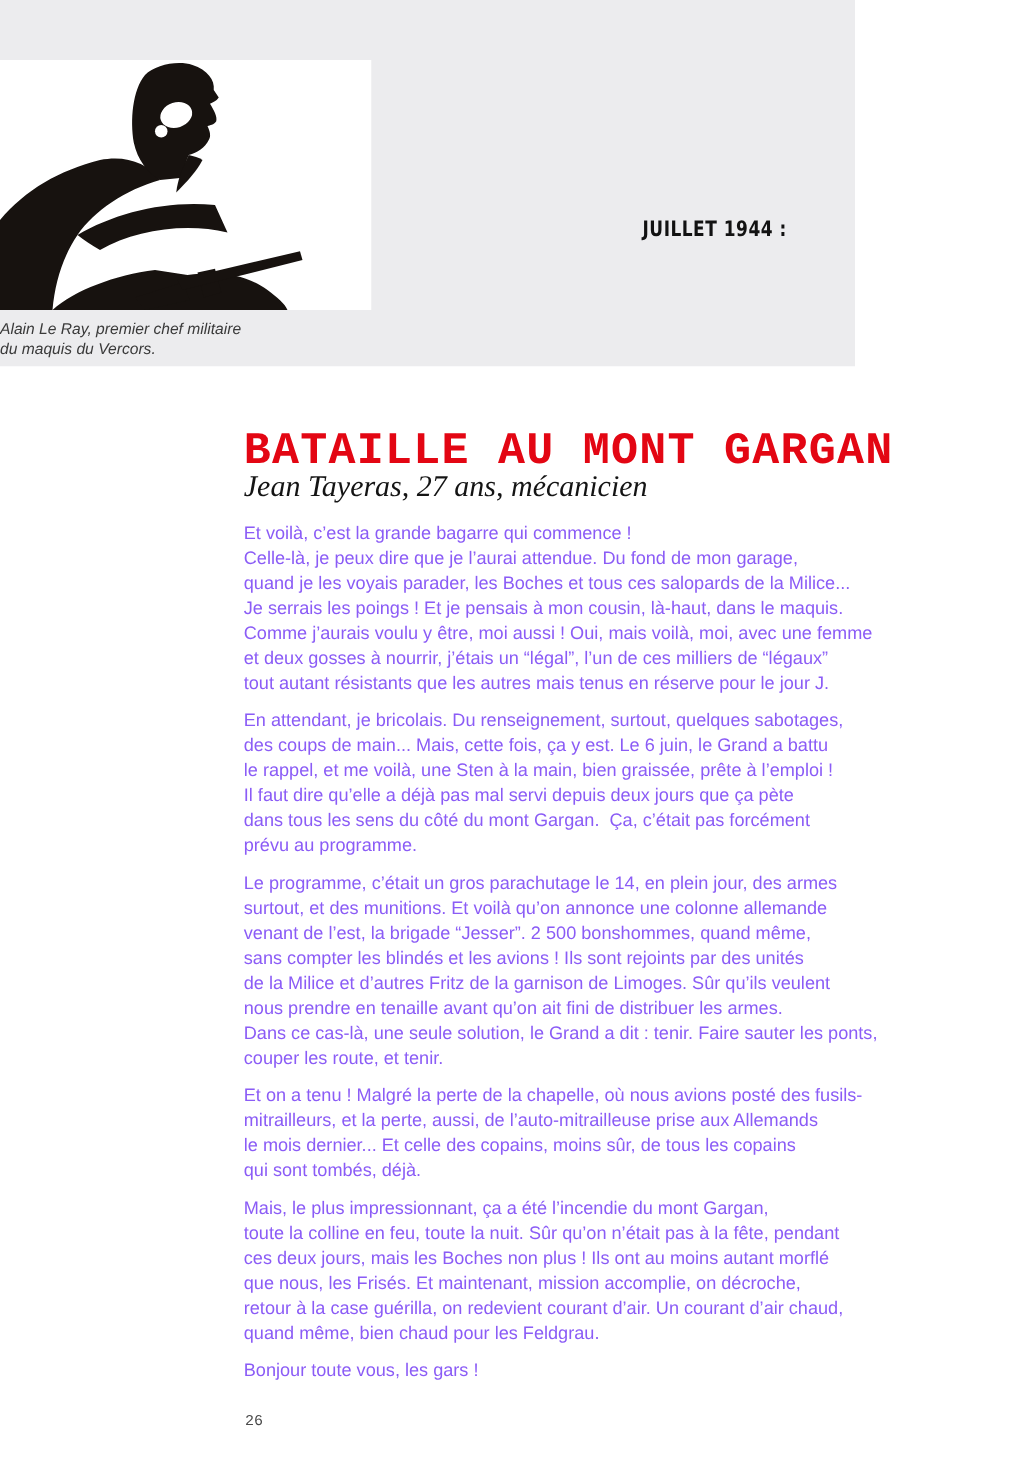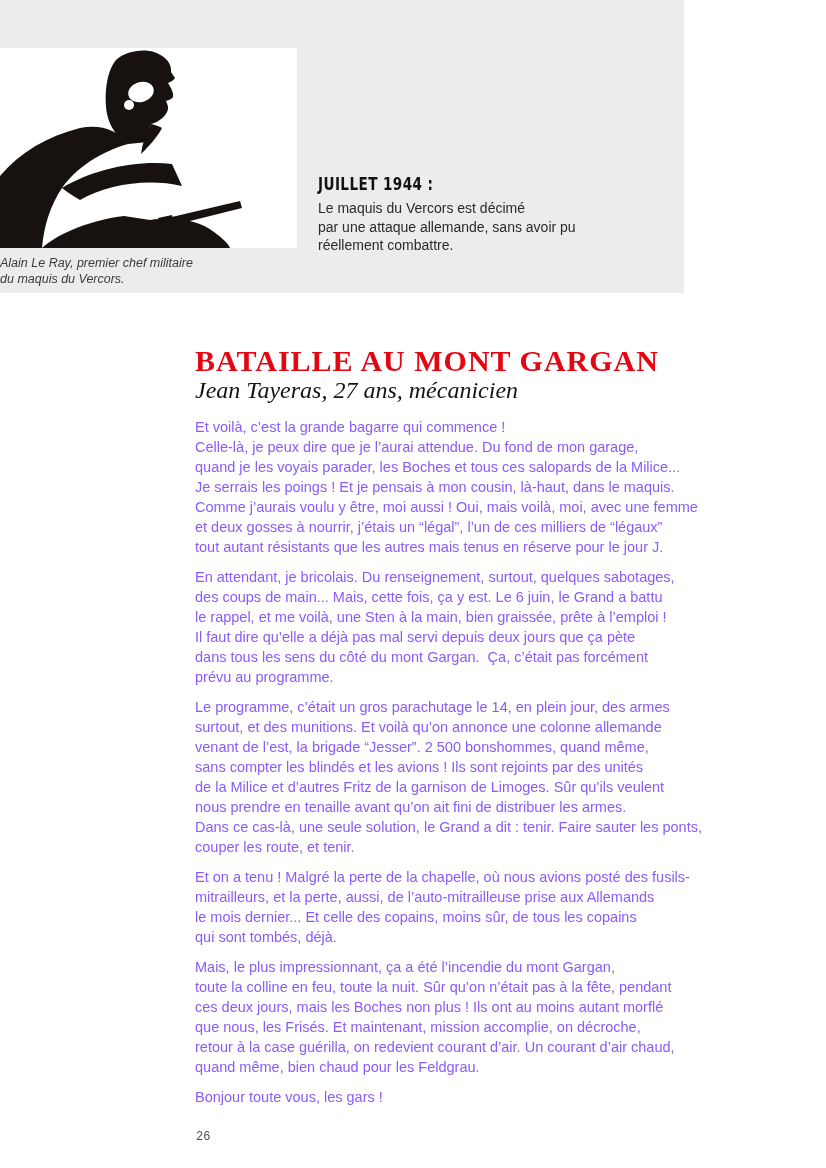--- a/index.html
+++ b/index.html
@@ -18,35 +18,35 @@
     position:absolute; left:0; top:48px; width:297px; height:200px;
     background:#fff; overflow:hidden;
   }
   .photo svg { display:block; width:297px; height:200px; }
   .photo-caption {
     position:absolute; left:0; top:256px; width:297px;
     text-align:left; font-family:"Liberation Sans", sans-serif;
     font-style:italic; font-size:12.5px; line-height:15.5px;
     color:#3a3a3a; white-space:pre-wrap;
   }
-  .event-note { position:absolute; left:318px; top:174px; width:340px; }
+  .event-note { position:absolute; left:318px; top:174px; width:340px;text-align:right; }
   .event-heading {
     font-family:"DejaVu Sans", sans-serif; font-weight:bold;
     font-size:17px; line-height:20px; color:#121212; margin:0 0 5px 0;
     display:inline-block; transform:scaleX(0.8); transform-origin:left center;
     white-space:nowrap; letter-spacing:0.5px;
   }
   .event-lines {
     font-family:"Liberation Sans", sans-serif; font-size:14px;
     line-height:18.5px; color:#2a2a2a; white-space:pre-wrap;
   }
   .article { position:absolute; left:195px; top:347px; width:575px; }
   .article-title {
-    font-family:Liberation Serif, serif; font-weight:800;
-    font-size:30px; line-height:28px; letter-spacing:1px;
+    font-family:Liberation Mono, monospace; font-weight:800;
+    font-size:36px; line-height:28px; letter-spacing:1px;
     color:var(--accent); margin:0 0 4px 0; white-space:nowrap;
   }
   .article-byline {
     font-family:"Liberation Serif", serif; font-style:italic;
     font-size:24px; line-height:22px; color:#141414; margin:0 0 16px 0;
   }
   .body-paragraph {
     font-family:Liberation Sans, sans-serif; font-size:14.5px;
     line-height:20px; color:#8b5cf6; margin:0 0 10px 0;
     white-space:pre;
@@ -90,23 +90,20 @@
         <path fill="#17120f" d="M158,170 L172,167 L177,186 L163,190 Z"></path>
         <path fill="#17120f" d="M142,176 L240,153 L242,160 L146,184 Z"></path>
       </svg>
     </div>
 
     <div class="photo-caption">Alain Le Ray, premier chef militaire
 du maquis du Vercors.</div>
 
     <div class="event-note">
       <div class="event-heading">JUILLET 1944 :</div>
-      <div class="event-lines">Le maquis du Vercors est décimé
-par une attaque allemande, sans avoir pu
-réellement combattre.</div>
     </div>
 
   </div>
 
   <div class="article">
     <h1 class="article-title">BATAILLE AU MONT GARGAN</h1>
     <div class="article-byline">Jean Tayeras, 27 ans, mécanicien</div>
     <div>
         <p class="body-paragraph">Et voilà, c’est la grande bagarre qui commence !
 Celle-là, je peux dire que je l’aurai attendue. Du fond de mon garage,

